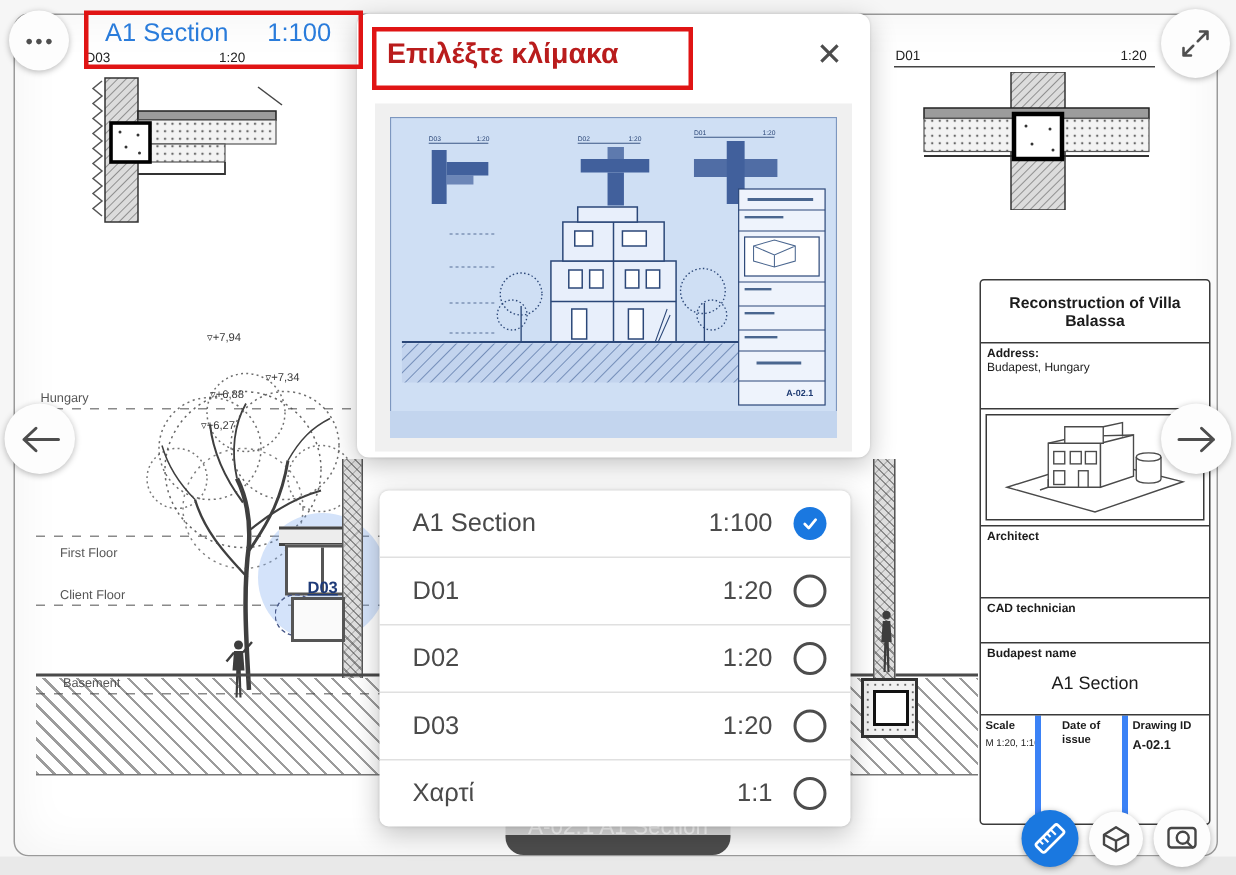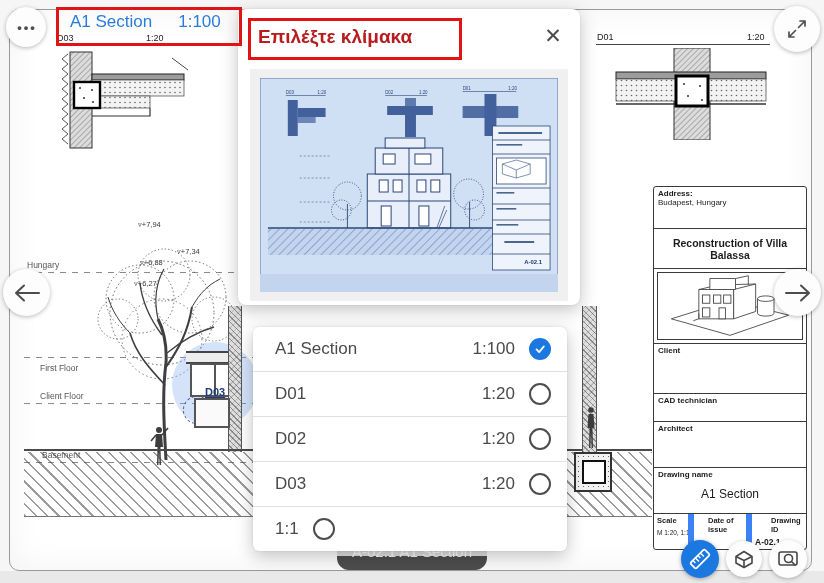--- a/index.html
+++ b/index.html
@@ -24,21 +24,21 @@
   .ground-hatch{background:repeating-linear-gradient(45deg,rgba(75,75,75,.55) 0 1.5px,transparent 1.5px 8px);}
   .halo{border-radius:50%;background:rgba(125,170,240,.33);}
   .d03-marker{font-size:11px;font-weight:bold;color:#1e3a78;text-decoration:underline;z-index:5;}
   .dash-circle{border:1.5px dashed #4a5a8a;border-radius:50%;}
   
   .tblock{left:653px;top:186px;width:154px;height:364px;border:1.5px solid #3a3a3a;border-radius:3px;background:#fff;box-sizing:border-box;display:flex;flex-direction:column;font-size:8px;color:#1c1c1c;}
   .tb-sec{border-bottom:1px solid #3a3a3a;padding:2px 4px;box-sizing:border-box;position:relative;}
   .tb-bold{font-weight:bold;}
   .tb-project{height:42px;display:flex;align-items:center;justify-content:center;text-align:center;font-size:10.5px;font-weight:bold;}
   .tb-bottom{display:flex;flex:1;}
-  .tb-cell{border-right:6px solid #3b82f6;padding:2px 3px;box-sizing:border-box;overflow:hidden;}
+  .tb-cell{border-right:4px solid #3b82f6;padding:2px 3px;box-sizing:border-box;overflow:hidden;}
   
   .toast{left:337px;top:540px;width:150px;height:30px;border-radius:8px 8px 12px 12px;background:linear-gradient(180deg,#dedede 0%,#dedede 55%,#4d4d4d 55%,#4d4d4d 100%);color:rgba(255,255,255,.92);font-size:15px;display:flex;justify-content:center;padding-top:3px;box-sizing:border-box;z-index:15;}
   
   .card{background:#fff;border-radius:8px;box-shadow:0 5px 18px rgba(0,0,0,.24),0 0 2px rgba(0,0,0,.12);z-index:20;}
   .modal-top{left:238px;top:9px;width:342px;height:296px;}
   .modal-title{left:20px;top:17px;font-size:19px;font-weight:bold;color:#b91c1c;}
   .modal-close{right:12px;top:12px;width:30px;height:30px;display:flex;align-items:center;justify-content:center;font-size:21px;color:#4c4c4c;cursor:pointer;}
   .preview-wrap{left:12px;top:60px;width:318px;height:232px;background:#f0f0f0;}
   .gap-wash{left:250px;top:306px;width:320px;height:20px;background:rgba(255,255,255,.55);z-index:19;}
   .modal-list{left:253px;top:327px;width:314px;height:224px;border-radius:6px;display:flex;flex-direction:column;}
@@ -174,25 +174,25 @@
   <div class="abs xhatch" style="left:582px;top:306px;width:13px;height:146px;"></div>
   <div class="abs" style="left:574px;top:452px;width:38px;height:40px;border:2px solid #333;background:radial-gradient(#666 0.8px,transparent 0.9px) 0 0/5px 5px,#f1f1f1;box-sizing:border-box;">
     <div style="position:absolute;left:6px;top:6px;width:20px;height:20px;border:2px solid #111;background:#fff;"></div>
   </div>
   <svg class="abs" style="left:583px;top:406px;" width="16" height="44" viewBox="0 0 16 44">
     <circle cx="8" cy="4" r="2.8" fill="#3d3d3d"></circle>
     <path d="M5.5 8 L10.5 8 L11.5 22 L9.5 22 L10 42 L8.6 42 L8 26 L7.4 42 L6 42 L6.5 22 L4.5 22 Z" fill="#3d3d3d"></path>
   </svg>
 
   <div class="abs tblock">
+    <div class="tb-sec tb-project">Reconstruction of Villa Balassa</div>
     <div class="tb-sec" style="height:44px;">
       <div class="tb-bold">Address:</div>
       <div>Budapest, Hungary</div>
     </div>
-    <div class="tb-sec tb-project">Reconstruction of Villa Balassa</div>
     <div class="tb-sec" style="height:78px;padding:3px;">
       <div style="border:1px solid #3a3a3a;height:100%;box-sizing:border-box;display:flex;align-items:center;justify-content:center;">
         <svg width="140" height="66" viewBox="0 0 140 72">
           <g stroke="#4a4a4a" stroke-width="1" fill="#fff">
             <path d="M6 50 L70 68 L134 46 L70 30 Z" fill="none"></path>
             <path d="M36 18 L74 18 L74 50 L36 50 Z"></path>
             <path d="M74 18 L98 12 L98 42 L74 50 Z"></path>
             <path d="M36 18 L58 13 L98 12" fill="none"></path>
             <path d="M48 6 L76 6 L76 18 L48 18 Z"></path>
             <path d="M76 6 L90 3 L90 13" fill="none"></path>
@@ -201,43 +201,40 @@
             <rect x="40" y="24" width="8" height="9"></rect>
               <rect x="52" y="24" width="8" height="9"></rect>
               <rect x="63" y="24" width="8" height="9"></rect>
             <rect x="40" y="38" width="8" height="10"></rect>
               <rect x="58" y="38" width="7" height="12"></rect>
             <path d="M30 52 L36 50 L36 44" fill="none"></path>
           </g>
         </svg>
       </div>
     </div>
-    <div class="tb-sec" style="height:52px;">
-      <div class="tb-bold">Client</div>
+    <div class="tb-sec" style="height:48px;">
+      <div class="tb-bold">Architect</div>
     </div>
     <div class="tb-sec" style="height:30px;">
       <div class="tb-bold">CAD technician</div>
     </div>
     <div class="tb-sec" style="height:48px;">
-      <div class="tb-bold">Architect</div>
-    </div>
-    <div class="tb-sec" style="height:48px;">
-      <div class="tb-bold">Drawing name</div>
+      <div class="tb-bold">Budapest name</div>
       <div style="text-align:center;font-size:12px;margin-top:8px;">A1 Section</div>
     </div>
     <div class="tb-bottom">
       <div class="tb-cell" style="width:40px;">
         <div class="tb-bold" style="font-size:7.5px;">Scale</div>
         <div style="font-size:6.5px;margin-top:4px;white-space:nowrap;">M 1:20, 1:100</div>
       </div>
       <div class="tb-cell" style="width:58px;">
         <div class="tb-bold" style="font-size:7.5px;margin-left:11px;">Date of issue</div>
       </div>
       <div class="tb-cell" style="flex:1;border-right:none;">
-        <div class="tb-bold" style="font-size:7.5px;margin-left:16px;">Drawing ID</div>
+        <div class="tb-bold" style="font-size:7.5px;">Drawing ID</div>
         <div class="tb-bold" style="font-size:8.5px;margin-top:3px;">A-02.1</div>
       </div>
     </div>
   </div>
 
   <div class="abs toast">A-02.1 A1 Section</div>
 
   <div class="abs circle-btn z25" style="left:6px;top:7px;width:40px;height:40px;">
     <span class="dots">•••</span>
   </div>
@@ -427,18 +424,19 @@
       <span class="lbl">D02</span>
       <span class="scl">1:20</span>
       <span class="radio off"></span>
     </div>
     <div class="row">
       <span class="lbl">D03</span>
       <span class="scl">1:20</span>
       <span class="radio off"></span>
     </div>
     <div class="row">
+      <span class="lbl">Χαρτί</span>
       <span class="scl">1:1</span>
       <span class="radio off"></span>
     </div>
   </div>
 
 </div>
 
 </body></html>

